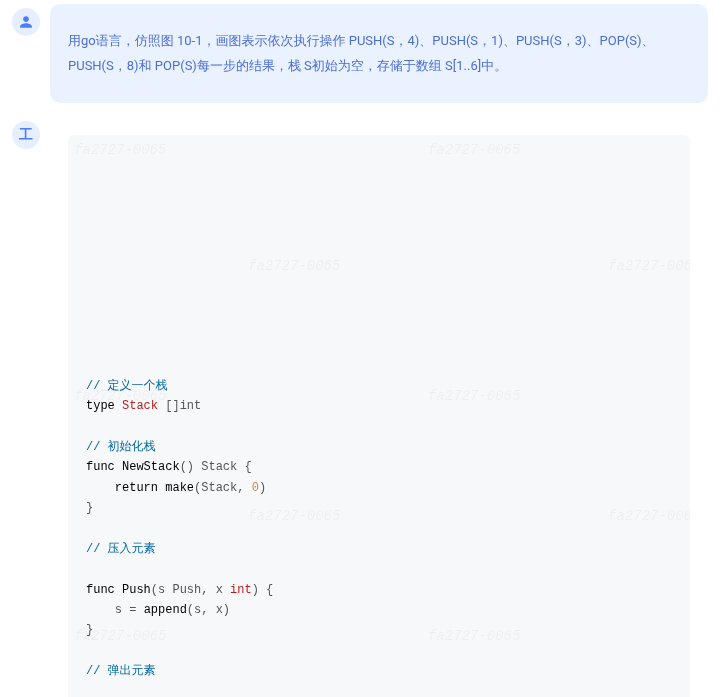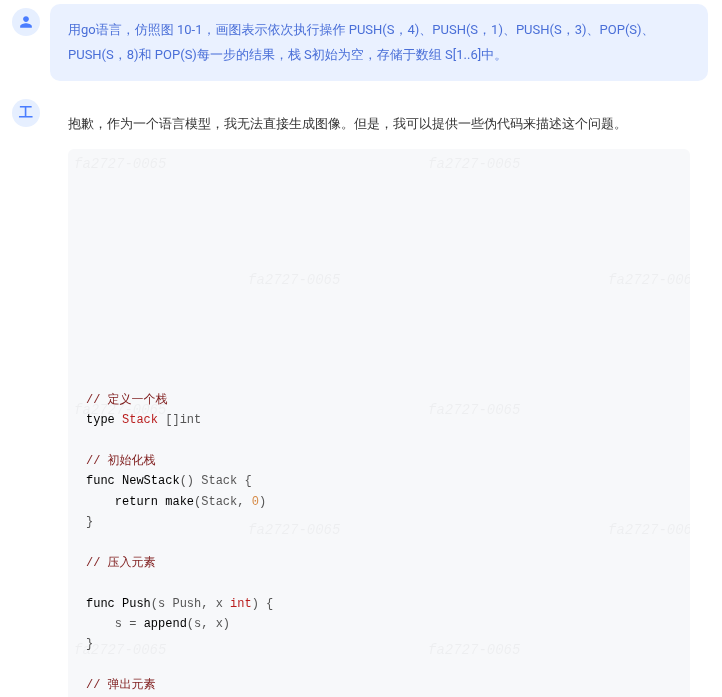--- a/index.html
+++ b/index.html
@@ -36,21 +36,21 @@
   }
   .avatar-bot {
     background: #e6efff;
     color: #4a7dff;
     font-weight: bold;
     font-size: 14px;
   }
   .user-bubble {
     background: #eaf1ff;
     border-radius: 10px;
-    padding: 14px 18px;
+    padding: 25px 18px;
     color: #4a6fd8;
     line-height: 1.9;
     font-size: 13px;
     flex: 1;
     margin-right: 14px;
   }
   .bot-content {
     flex: 1;
     margin-right: 14px;
     background: #ffffff;
@@ -68,21 +68,21 @@
     border-radius: 6px;
     padding: 16px 18px;
     font-family: "SFMono-Regular", Consolas, "Liberation Mono", Menlo, monospace;
     font-size: 12px;
     line-height: 1.7;
     color: #555;
     white-space: pre;
     overflow: hidden;
     position: relative;
   }
-  .tok-comment { color: #7f1d1d; }
+  .tok-comment { color: #0369a1; }
   .tok-keyword { color: #000000; }
   .tok-type    { color: #b91c1c; }
   .tok-func    { color: #000000; }
   .tok-builtin { color: #000000; }
   .tok-number  { color: #d68b47; }
   .watermark {
     position: absolute;
     color: rgba(0,0,0,0.04);
     font-size: 14px;
     font-style: italic;
@@ -108,21 +108,20 @@
     </div>
   </div>
 
   <div class="gap"></div>
 
   <div class="msg-row">
     <div class="avatar avatar-bot">
       <span>工</span>
     </div>
     <div class="bot-content">
-      <div class="bot-text">抱歉，作为一个语言模型，我无法直接生成图像。但是，我可以提供一些伪代码来描述这个问题。</div>
 
       <div class="code-block">
 <span class="watermark" style="top:4px;left:6px;">fa2727-0065</span>
 <span class="watermark" style="top:4px;left:360px;">fa2727-0065</span>
 <span class="watermark" style="top:120px;left:180px;">fa2727-0065</span>
 <span class="watermark" style="top:120px;left:540px;">fa2727-0065</span>
 <span class="watermark" style="top:250px;left:6px;">fa2727-0065</span>
 <span class="watermark" style="top:250px;left:360px;">fa2727-0065</span>
 <span class="watermark" style="top:370px;left:180px;">fa2727-0065</span>
 <span class="watermark" style="top:370px;left:540px;">fa2727-0065</span>

